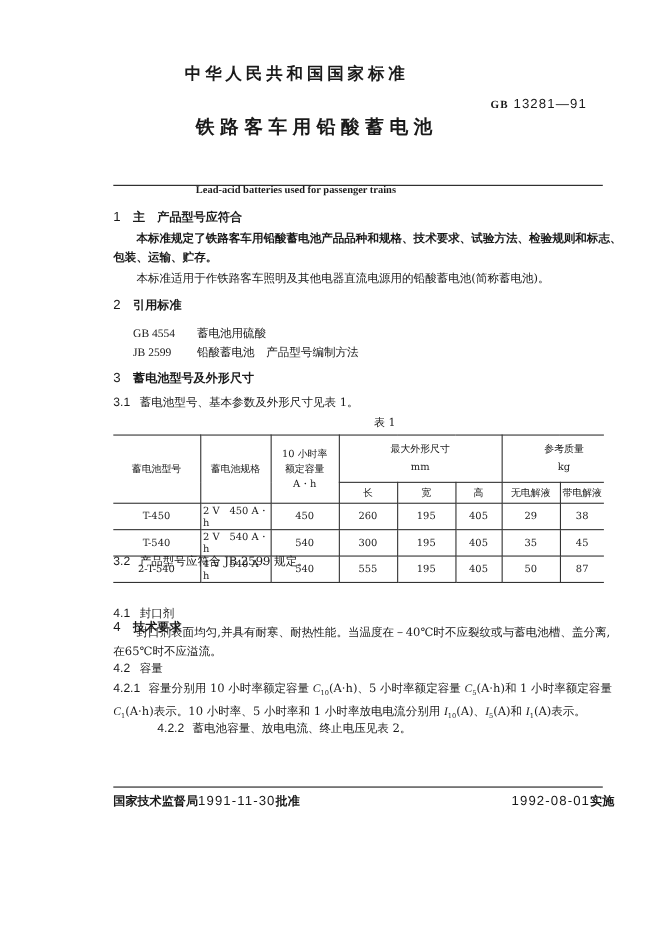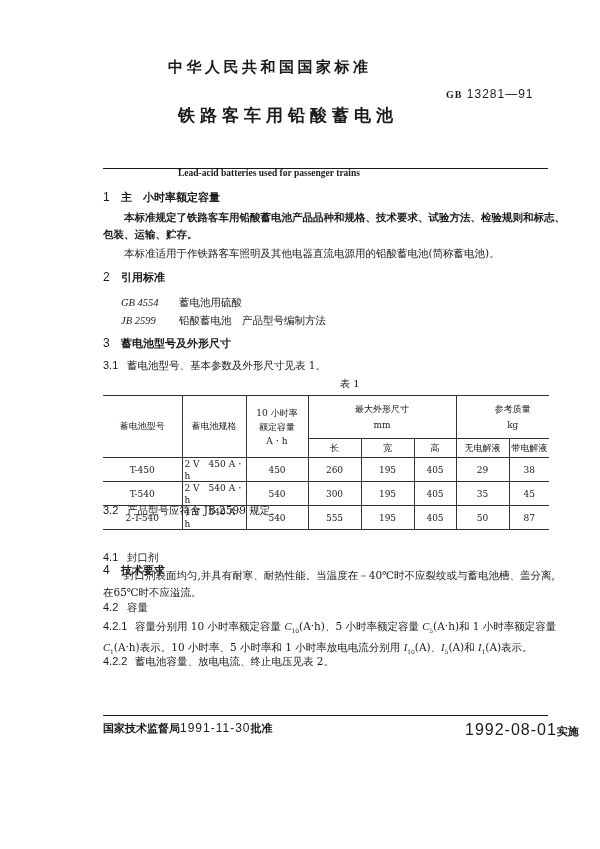--- a/index.html
+++ b/index.html
@@ -14,52 +14,52 @@
                 font-size: 17px; letter-spacing: 5px; }
     .title-en { left: 178px; top: 135px; font-family: "Liberation Serif", serif; font-weight: bold; font-size: 9.5px; margin-top: 33px; }
     .rule { left: 103px; width: 356px; height: 0; border-top: 1.6px solid #1a1a1a; }
     .rule.top { top: 168px; width: 445px; }
     .rule.bottom { top: 715px; width: 445px; }
     .h1 { left: 103px; font-family: "DejaVu Sans", sans-serif; font-weight: bold; font-size: 11px; }
     .h1 .num { display: inline-block; width: 18px; font-weight: normal; font-family: "Liberation Sans", sans-serif; font-size: 12px; }
     .p { left: 103px; width: 460px; font-size: 10.5px; line-height: 17px; }
     .indent { text-indent: 21px; }
     .ref { left: 121px; font-size: 10.5px; }
-    .ref .code { display: inline-block; width: 58px; font-family: "Liberation Serif", serif; font-style: italic; }
+    .ref .code { display: inline-block; width: 58px; font-family: "Liberation Serif", serif; }
     .sub { left: 103px; font-size: 10.5px; }
     .sub .num { display: inline-block; width: 24px; font-family: "Liberation Sans", sans-serif; font-size: 11px; }
     .caption { left: 318px; top: 377px; font-size: 10px; margin-left: 22px; }
     table.t1 { position: absolute; left: 103px; top: 395px; width: 446px; border-collapse: collapse;
                font-size: 9px; text-align: center; }
     table.t1 td, table.t1 th { border: 1px solid #333; padding: 0; font-weight: normal; }
     table.t1 { border-top: 1.6px solid #111; border-bottom: 1.6px solid #111; }
     table.t1 tr.hdr1 th { height: 42px; }
     table.t1 tr.hdr2 th { height: 18px; }
     table.t1 tr.row td { height: 17px; }
     table.t1 td.left { text-align: left; padding-left: 2px; }
     table.t1 .edge-l { border-left: none; }
     table.t1 .edge-r { border-right: none; }
     .footer-left { left: 103px; top: 721px; font-family: "DejaVu Sans", sans-serif; font-weight: bold; font-size: 11px; }
     .footer-left .date { font-family: "Liberation Sans", sans-serif; font-weight: normal; font-size: 12px; letter-spacing: 1px; }
     .footer-right { left: 465px; top: 721px; font-family: "DejaVu Sans", sans-serif; font-weight: bold; font-size: 11px; }
-    .footer-right .date { font-family: "Liberation Sans", sans-serif; font-weight: normal; font-size: 16px; letter-spacing: 1px; }
+    .footer-right .date { font-family: "Liberation Sans", sans-serif; font-weight: normal; font-size: 12px; letter-spacing: 1px; }
     i.var { font-style: italic; font-family: "Liberation Serif", serif; }
     sub { font-size: 6px; }
   </style>
 </head>
 <body>
 
 <div class="abs national">中华人民共和国国家标准</div>
 <div class="abs gbcode"><span class="gb">GB</span> <span>13281—91</span></div>
 <div class="abs title-zh">铁路客车用铅酸蓄电池</div>
 <div class="abs title-en">Lead-acid batteries used for passenger trains</div>
 
 <div class="abs rule top"></div>
 
-<div class="abs h1" style="top:190px;"><span class="num">1</span><span>主　小时率额定容量</span></div>
+<div class="abs h1" style="top:190px;"><span class="num">1</span><span>主　产品型号应符合</span></div>
 <div class="abs p indent" style="top:209px; width:462px;font-weight:bold;">本标准规定了铁路客车用铅酸蓄电池产品品种和规格、技术要求、试验方法、检验规则和标志、包装、运输、贮存。</div>
 <div class="abs p indent" style="top:245px;">本标准适用于作铁路客车照明及其他电器直流电源用的铅酸蓄电池(简称蓄电池)。</div>
 
 <div class="abs h1" style="top:270px;"><span class="num">2</span><span>引用标准</span></div>
 <div class="abs ref" style="top:296px;"><span class="code">GB 4554</span><span>蓄电池用硫酸</span></div>
 <div class="abs ref" style="top:314px;"><span class="code">JB 2599</span><span>铅酸蓄电池　产品型号编制方法</span></div>
 
 <div class="abs h1" style="top:336px;"><span class="num">3</span><span>蓄电池型号及外形尺寸</span></div>
 <div class="abs sub" style="top:359px;"><span class="num">3.1</span><span>蓄电池型号、基本参数及外形尺寸见表 1。</span></div>
 <div class="abs caption">表 1</div>
@@ -133,17 +133,17 @@
 </tbody>
   </table>
 
 <div class="abs sub" style="top:504px;"><span class="num">3.2</span><span>产品型号应符合 JB 2599 规定。</span></div>
 
 <div class="abs h1" style="top:527px;margin-top:36px;"><span class="num">4</span><span>技术要求</span></div>
 <div class="abs sub" style="top:551px;"><span class="num">4.1</span><span>封口剂</span></div>
 <div class="abs p indent" style="top:567px;">封口剂表面均匀,并具有耐寒、耐热性能。当温度在－40℃时不应裂纹或与蓄电池槽、盖分离,在65℃时不应溢流。</div>
 <div class="abs sub" style="top:601px;"><span class="num">4.2</span><span>容量</span></div>
 <div class="abs p" style="top:618px;"><span class="num" style="display:inline-block;width:32px;font-family:'Liberation Sans',sans-serif;font-size:11px;">4.2.1</span><span>容量分别用 10 小时率额定容量 </span><i class="var">C</i><sub>10</sub><span>(A·h)、5 小时率额定容量 </span><i class="var">C</i><sub>5</sub><span>(A·h)和 1 小时率额定容量 </span><i class="var">C</i><sub>1</sub><span>(A·h)表示。10 小时率、5 小时率和 1 小时率放电电流分别用 </span><i class="var">I</i><sub>10</sub><span>(A)、</span><i class="var">I</i><sub>5</sub><span>(A)和 </span><i class="var">I</i><sub>1</sub><span>(A)表示。</span></div>
-<div class="abs sub" style="top:655px;"><span class="num" style="width:32px;">4.2.2</span><span>蓄电池容量、放电电流、终止电压见表 2。</span></div>
+<div class="abs sub" style="top:655px;margin-left:40px;"><span class="num" style="width:32px;">4.2.2</span><span>蓄电池容量、放电电流、终止电压见表 2。</span></div>
 
 <div class="abs rule bottom"></div>
 <div class="abs footer-left"><span>国家技术监督局</span><span class="date">1991-11-30</span><span>批准</span></div>
 <div class="abs footer-right"><span class="date">1992-08-01</span><span>实施</span></div>
 
 </body></html>

